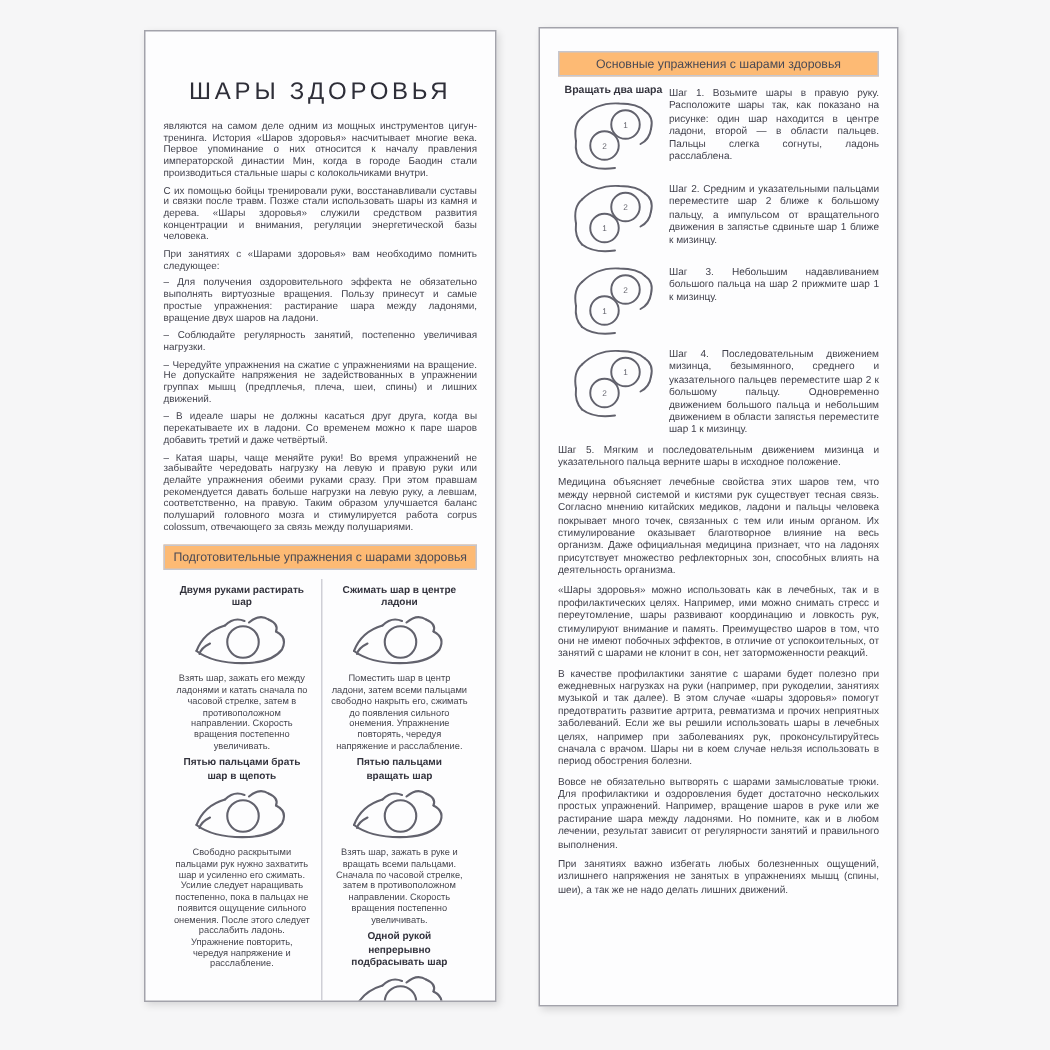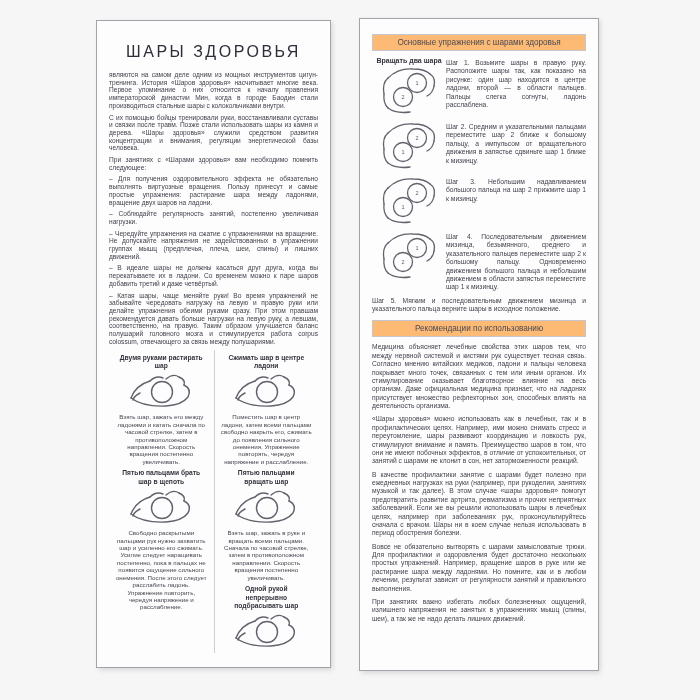--- a/index.html
+++ b/index.html
@@ -14,21 +14,21 @@
     background:#fdfdfe;
     border:1px solid #a3a3ab;
     box-shadow:1.5px 2px 5px rgba(0,0,0,0.13);
     box-sizing:border-box;
     overflow:hidden;
   }
   .panel.left{left:96px;top:20px;width:235px;height:648px;padding:8px 12px;}
   .panel.right{left:359px;top:18px;width:240px;height:653px;padding:8px 12px;}
   .title{
     font-size:16px;letter-spacing:2.5px;text-align:center;
-    color:#2e2e38;margin:14px 0 10px;font-weight:500;
+    color:#2e2e38;margin:24px 0 10px;font-weight:500;
   }
   .bt{
     font-size:6.6px;line-height:1.17;text-align:justify;
     margin:0 0 4px;color:#42424d;
   }
   .hdrbar{
     background:#fdba74;border:1px solid #c6c6ce;
     text-align:center;font-size:8.2px;color:#494954;
     padding:3px 0;margin:7px 0 6px;
   }
@@ -84,20 +84,21 @@
 
   <p class="bt">являются на самом деле одним из мощных инструментов цигун-тренинга. История «Шаров здоровья» насчитывает многие века. Первое упоминание о них относится к началу правления императорской династии Мин, когда в городе Баодин стали производиться стальные шары с колокольчиками внутри.</p>
   <p class="bt">С их помощью бойцы тренировали руки, восстанавливали суставы и связки после травм. Позже стали использовать шары из камня и дерева. «Шары здоровья» служили средством развития концентрации и внимания, регуляции энергетической базы человека.</p>
   <p class="bt">При занятиях с «Шарами здоровья» вам необходимо помнить следующее:</p>
   <p class="bt">–  Для получения оздоровительного эффекта не обязательно выполнять виртуозные вращения. Пользу принесут и самые простые упражнения: растирание шара между ладонями, вращение двух шаров на ладони.</p>
   <p class="bt">–  Соблюдайте регулярность занятий, постепенно увеличивая нагрузки.</p>
   <p class="bt">– Чередуйте упражнения на сжатие с упражнениями на вращение. Не допускайте напряжения не задействованных в упражнении группах мышц (предплечья, плеча, шеи, спины) и лишних движений.</p>
   <p class="bt">–  В идеале шары не должны касаться друг друга, когда вы перекатываете их в ладони. Со временем можно к паре шаров добавить третий и даже четвёртый.</p>
   <p class="bt">–  Катая шары, чаще меняйте руки! Во время упражнений не забывайте чередовать нагрузку на левую и правую руки или делайте упражнения обеими руками сразу. При этом правшам рекомендуется давать больше нагрузки на левую руку, а левшам, соответственно, на правую. Таким образом улучшается баланс полушарий головного мозга и стимулируется работа corpus colossum, отвечающего за связь между полушариями.</p>
 
+  <div class="hdrbar">Подготовительные упражнения с шарами здоровья</div>
 
   <div class="cols">
     <div class="col">
       <div class="ex-heading">Двумя руками растирать шар</div>
       <svg class="illo" width="70" height="40" viewBox="0 0 70 40">
           <use href="#hand-one"></use>
         </svg>
       <div class="caption">Взять шар, зажать его между ладонями и катать сначала по часовой стрелке, затем в противоположном направлении. Скорость вращения постепенно увеличивать.</div>
 
       <div class="ex-heading">Пятью пальцами брать шар в щепоть</div>
@@ -172,21 +173,20 @@
         <use href="#hand-two"></use>
         <text class="ballnum" x="37" y="19">1</text>
         <text class="ballnum" x="23" y="33">2</text>
       </svg>
     </div>
     <p class="st">Шаг 4. Последовательным движением мизинца, безымянного, среднего и указательного пальцев переместите шар 2 к большому пальцу. Одновременно движением большого пальца и небольшим движением в области запястья переместите шар 1 к мизинцу.</p>
   </div>
 
   <p class="st full">Шаг 5. Мягким и последовательным движением мизинца и указательного пальца верните шары в исходное положение.</p>
 
-  <div class="hdrbar">Рекомендации по использованию</div>
 
   <div class="rec">
     <p class="bt">Медицина объясняет лечебные свойства этих шаров тем, что между нервной системой и кистями рук существует тесная связь. Согласно мнению китайских медиков, ладони и пальцы человека покрывает много точек, связанных с тем или иным органом. Их стимулирование оказывает благотворное влияние на весь организм. Даже официальная медицина признает, что на ладонях присутствует множество рефлекторных зон, способных влиять на деятельность организма.</p>
     <p class="bt">«Шары здоровья» можно использовать как в лечебных, так и в профилактических целях. Например, ими можно снимать стресс и переутомление, шары развивают координацию и ловкость рук, стимулируют внимание и память. Преимущество шаров в том, что они не имеют побочных эффектов, в отличие от успокоительных, от занятий с шарами не клонит в сон, нет заторможенности реакций.</p>
     <p class="bt">В качестве профилактики занятие с шарами будет полезно при ежедневных нагрузках на руки (например, при рукоделии, занятиях музыкой и так далее). В этом случае «шары здоровья» помогут предотвратить развитие артрита, ревматизма и прочих неприятных заболеваний. Если же вы решили использовать шары в лечебных целях, например при заболеваниях рук, проконсультируйтесь сначала с врачом. Шары ни в коем случае нельзя использовать в период обострения болезни.</p>
     <p class="bt">Вовсе не обязательно вытворять с шарами замысловатые трюки. Для профилактики и оздоровления будет достаточно нескольких простых упражнений. Например, вращение шаров в руке или же растирание шара между ладонями. Но помните, как и в любом лечении, результат зависит от регулярности занятий и правильного выполнения.</p>
     <p class="bt">При занятиях важно избегать любых болезненных ощущений, излишнего напряжения не занятых в упражнениях мышц (спины, шеи), а так же не надо делать лишних движений.</p>
   </div>
 </div>
 

